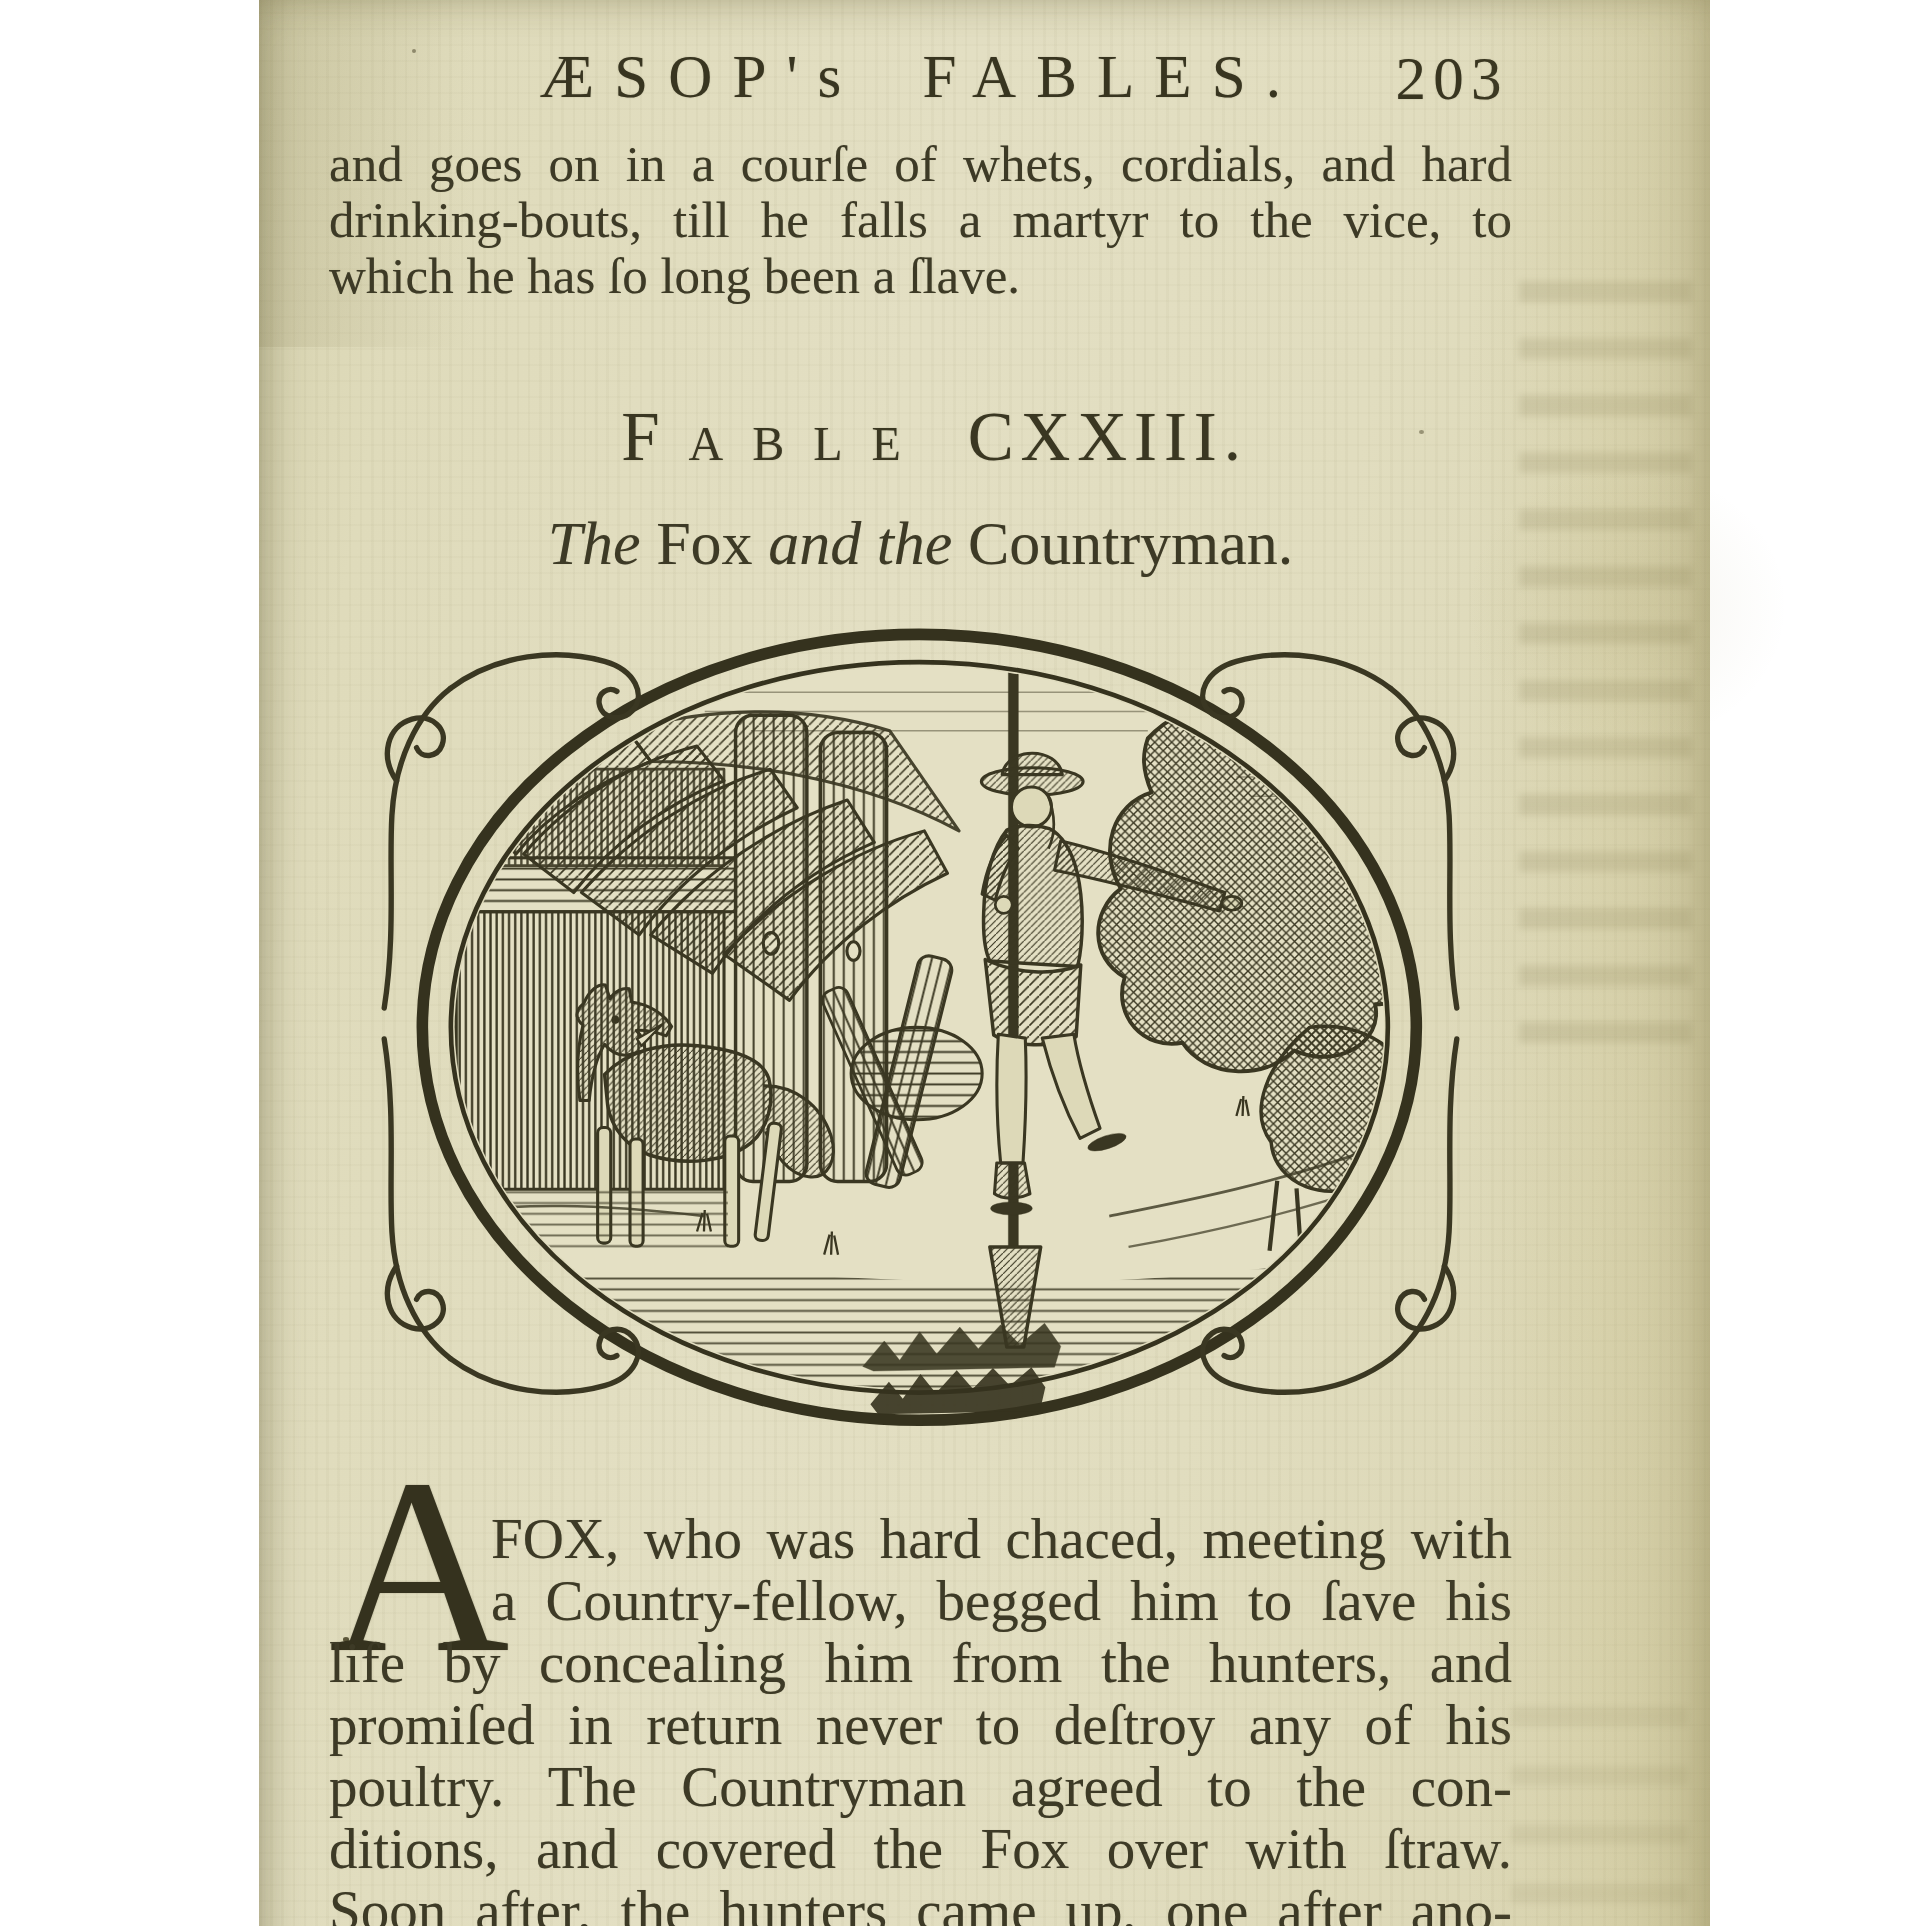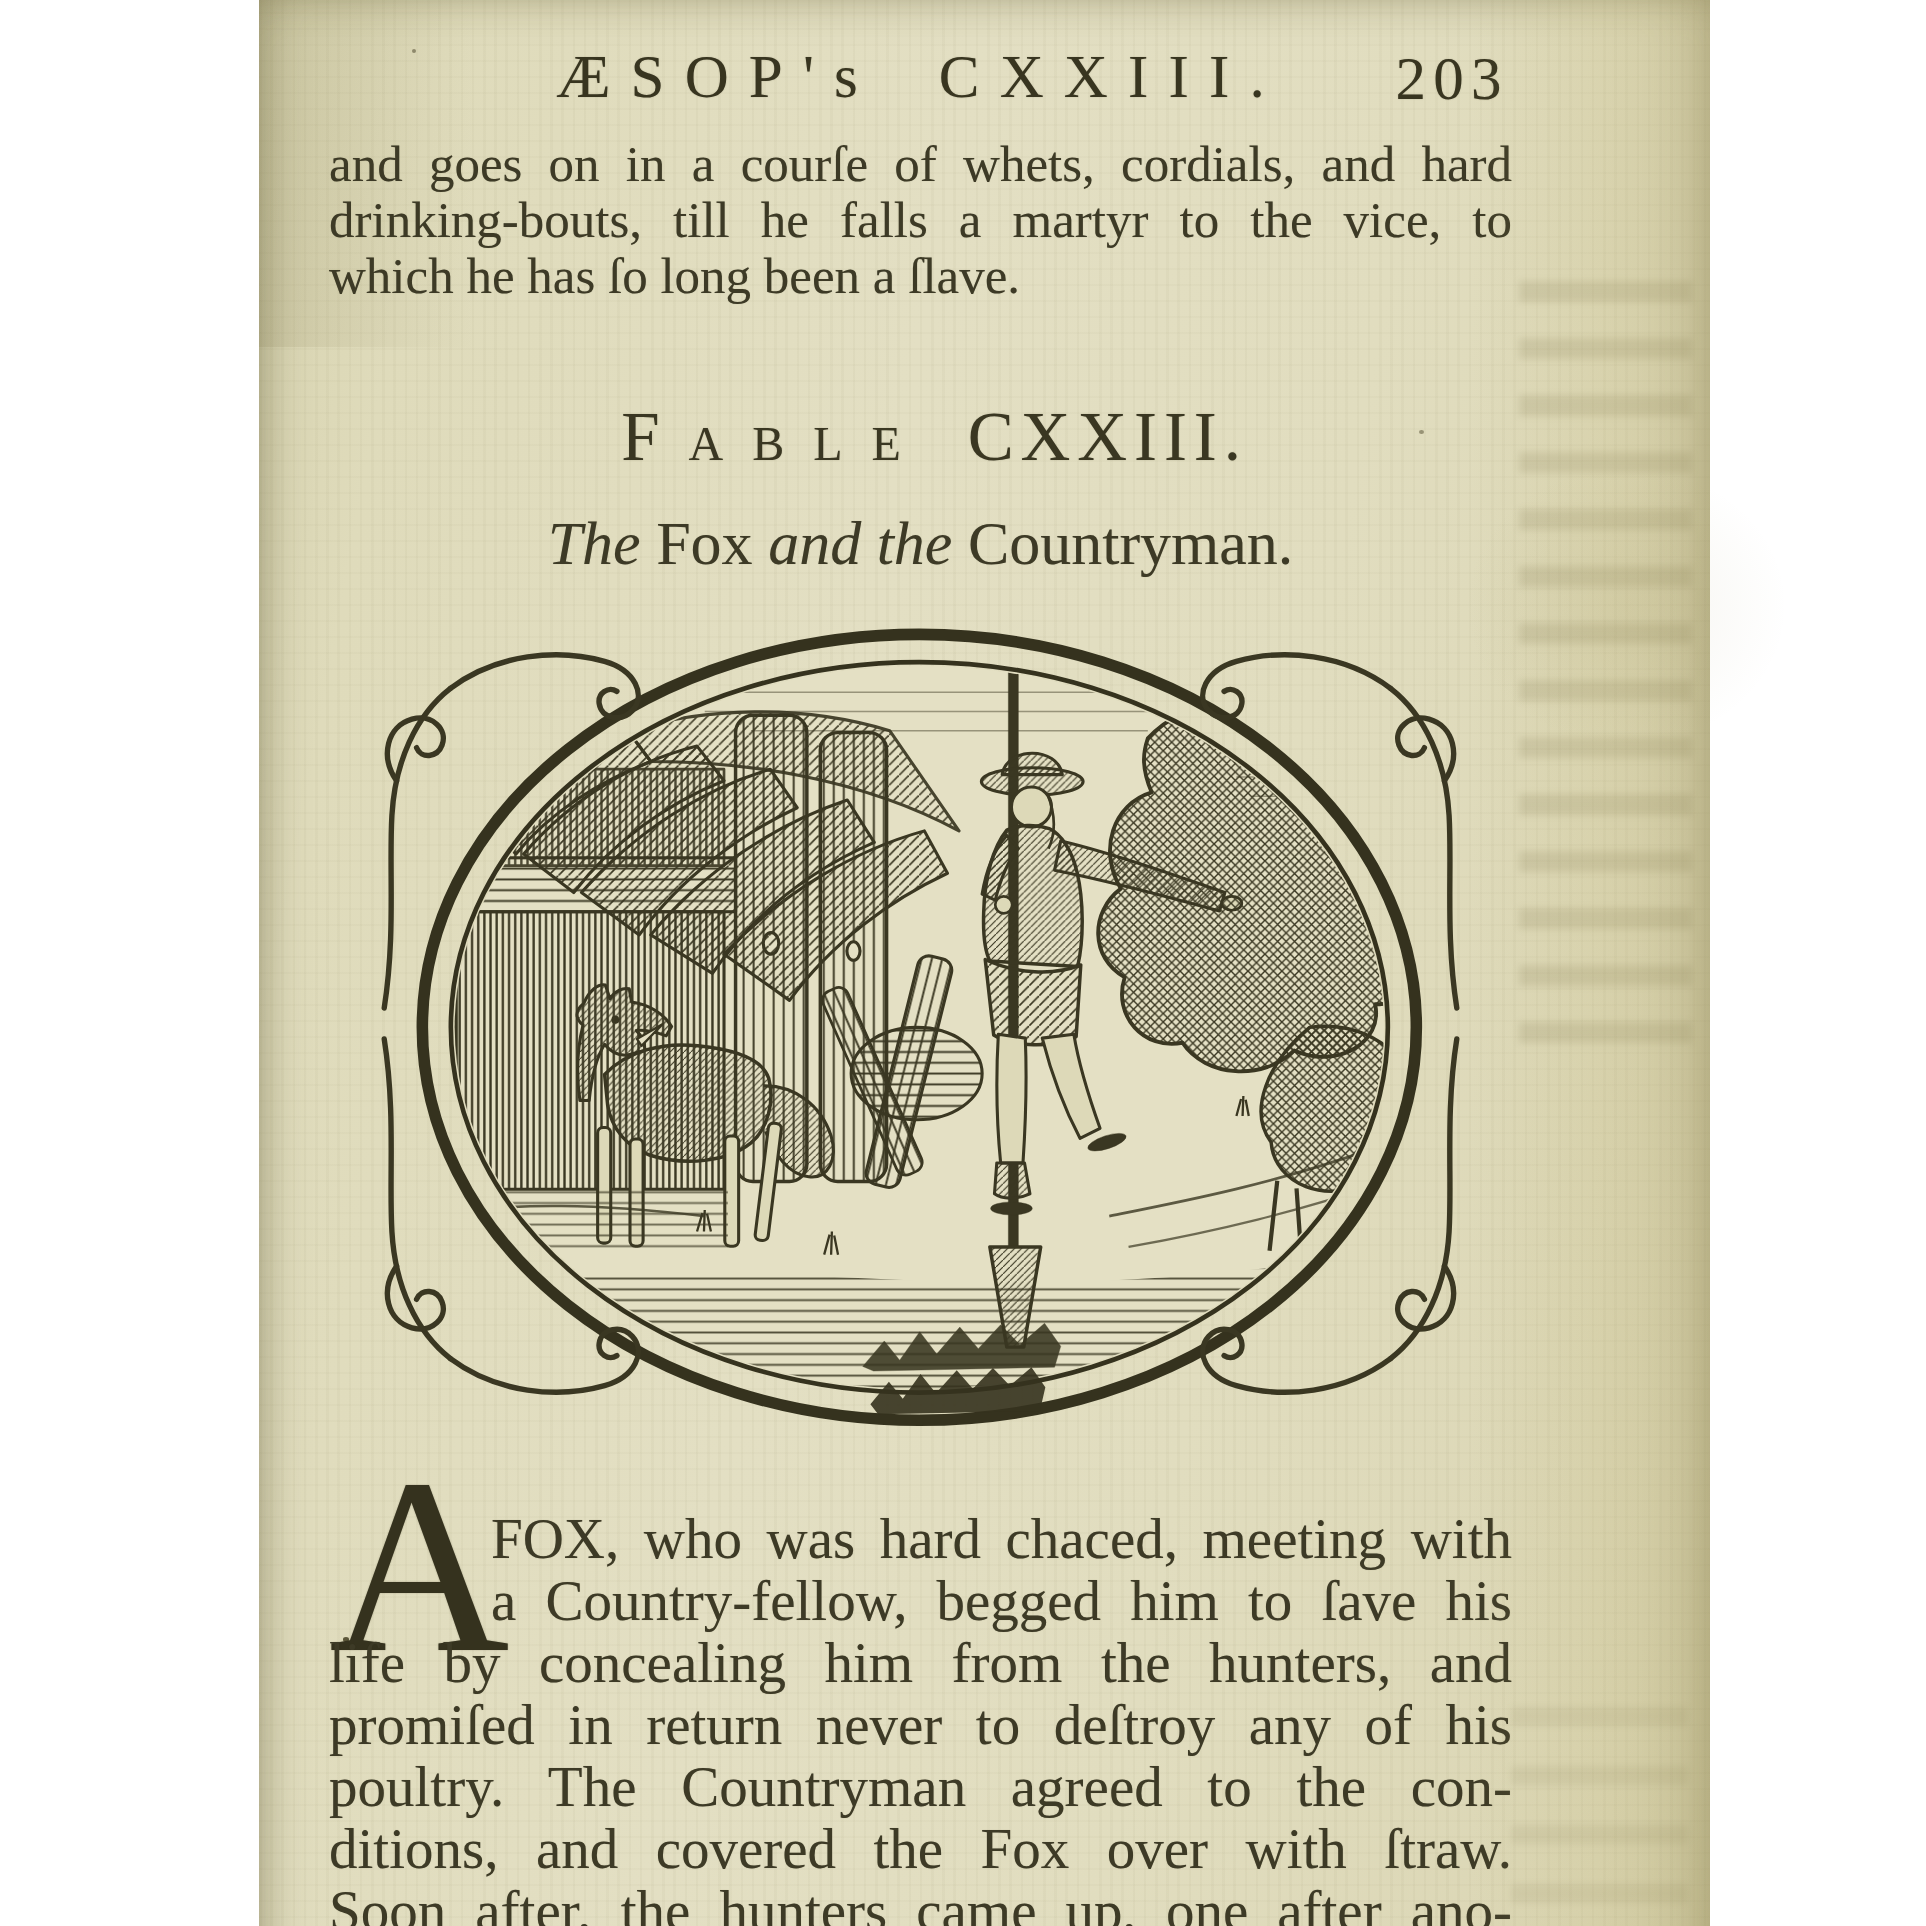--- a/index.html
+++ b/index.html
@@ -87,21 +87,21 @@
   <div class="stain s3"></div>
   <div class="ghost upper"></div>
   <div class="ghost lower"></div>
   <div class="speck k1"></div>
   <div class="speck k2"></div>
   <div class="speck k3"></div>
 
   <div class="text-col">
 
     <div class="running-head">
-      <span>ÆSOP's CXXIII.</span>
+      <span>ÆSOP's FABLES.</span>
       <span class="folio">203</span>
     </div>
 
     <div class="intro">
       <div class="line">and goes on in a courſe of whets, cordials, and hard</div>
       <div class="line">drinking-bouts, till he falls a martyr to the vice, to</div>
       <div class="line nj">which he has ſo long been a ſlave.</div>
     </div>
 
     <div class="fable-heading">

